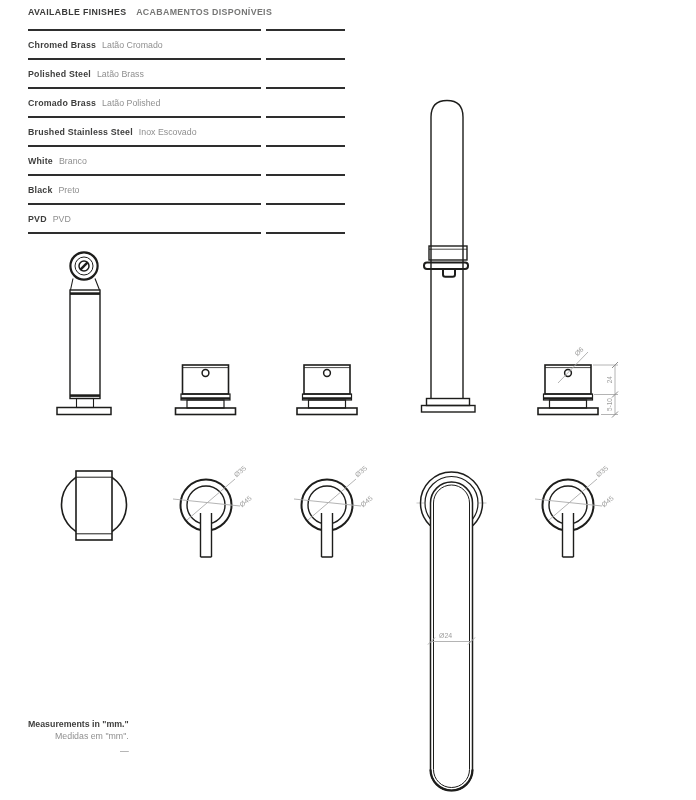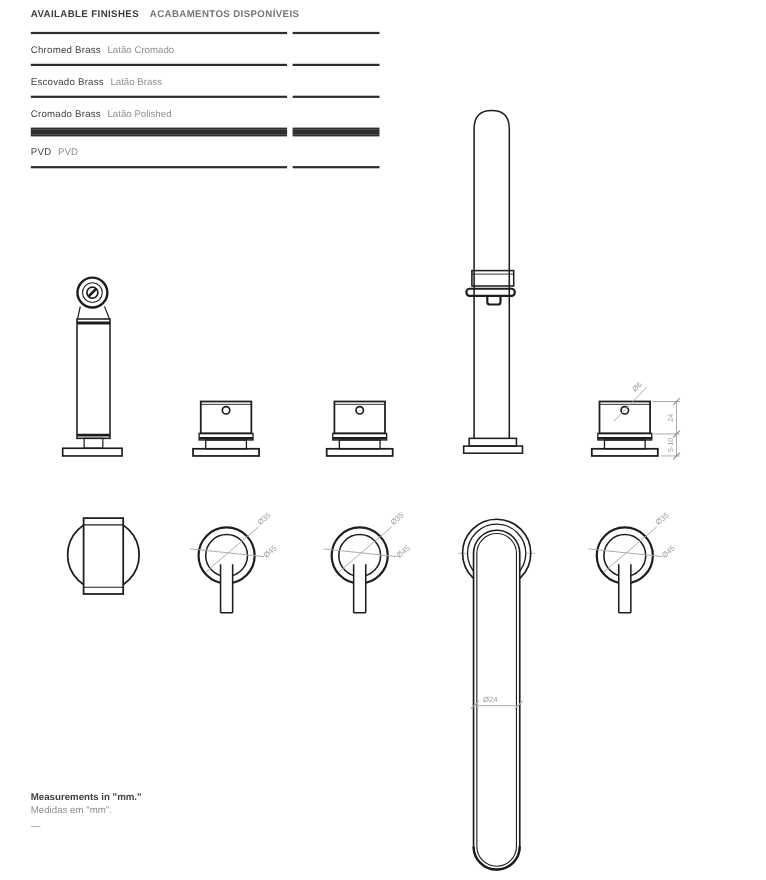--- a/index.html
+++ b/index.html
@@ -1,31 +1,31 @@
 <!DOCTYPE html>
 <html><head>
 <meta charset="utf-8">
 <style>
   html,body{margin:0;padding:0;background:#fff;}
   .sheet{position:relative;width:696px;height:800px;background:#ffffff;
-         font-family:"Liberation Sans",sans-serif;overflow:hidden;}
+         font-family:"Liberation Sans",sans-serif;overflow:hidden;text-align:right;}
 
   
   .hdr{position:absolute;left:28px;top:7px;font-size:8.8px;letter-spacing:.35px;white-space:nowrap;}
   .hdr .en{font-weight:bold;color:#3a3a39;}
   .hdr .pt{font-weight:bold;color:#767675;margin-left:7px;}
 
   
   .finishes{position:absolute;left:28px;top:29px;width:317px;}
   .sep{display:flex;height:2px;}
   .sep .a{width:233px;background:#2e2e2e;}
   .sep .gap{width:5px;}
   .sep .b{flex:1;background:#2e2e2e;}
   .frow{height:27px;display:flex;align-items:center;font-size:8.8px;white-space:nowrap;}
-  .frow .en{font-weight:normal;color:#3f3f3e;letter-spacing:.2px;}
+  .frow .en{font-weight:bold;color:#3f3f3e;letter-spacing:.2px;}
   .frow .pt{color:#8f8f8f;margin-left:6px;}
 
   
   .notes{position:absolute;left:28px;top:719px;font-size:8.8px;line-height:11.5px;white-space:nowrap;}
   .notes .b{font-weight:bold;color:#3f3f3e;}
   .notes .m{color:#8f8f8f;}
   .notes .dash{color:#8f8f8f;margin:4px 0 5px 0;}
 
   svg.drawing{position:absolute;left:0;top:0;}
   .dim{font-size:7px;fill:#9d9d9c;}
@@ -50,47 +50,59 @@
     <div class="frow">
       <span class="en">Chromed Brass</span>
       <span class="pt">Latão Cromado</span>
     </div>
     <div class="sep">
         <div class="a"></div>
         <div class="gap"></div>
         <div class="b"></div>
       </div>
     <div class="frow">
-      <span class="en">Escovado Brass</span>
+      <span class="en">Polished Steel</span>
       <span class="pt">Latão Brass</span>
     </div>
     <div class="sep">
         <div class="a"></div>
         <div class="gap"></div>
         <div class="b"></div>
       </div>
     <div class="frow">
       <span class="en">Cromado Brass</span>
       <span class="pt">Latão Polished</span>
     </div>
     <div class="sep">
         <div class="a"></div>
         <div class="gap"></div>
         <div class="b"></div>
       </div>
-    <div class="sep">
-        <div class="a"></div>
-        <div class="gap"></div>
-        <div class="b"></div>
-      </div>
-    <div class="sep">
-        <div class="a"></div>
-        <div class="gap"></div>
-        <div class="b"></div>
-      </div>
+    <div class="frow">
+      <span class="en">Brushed Stainless Steel</span>
+      <span class="pt">Inox Escovado</span>
+    </div>
+    <div class="sep">
+        <div class="a"></div>
+        <div class="gap"></div>
+        <div class="b"></div>
+      </div>
+    <div class="frow">
+      <span class="en">White</span>
+      <span class="pt">Branco</span>
+    </div>
+    <div class="sep">
+        <div class="a"></div>
+        <div class="gap"></div>
+        <div class="b"></div>
+      </div>
+    <div class="frow">
+      <span class="en">Black</span>
+      <span class="pt">Preto</span>
+    </div>
     <div class="sep">
         <div class="a"></div>
         <div class="gap"></div>
         <div class="b"></div>
       </div>
     <div class="frow">
       <span class="en">PVD</span>
       <span class="pt">PVD</span>
     </div>
     <div class="sep">

